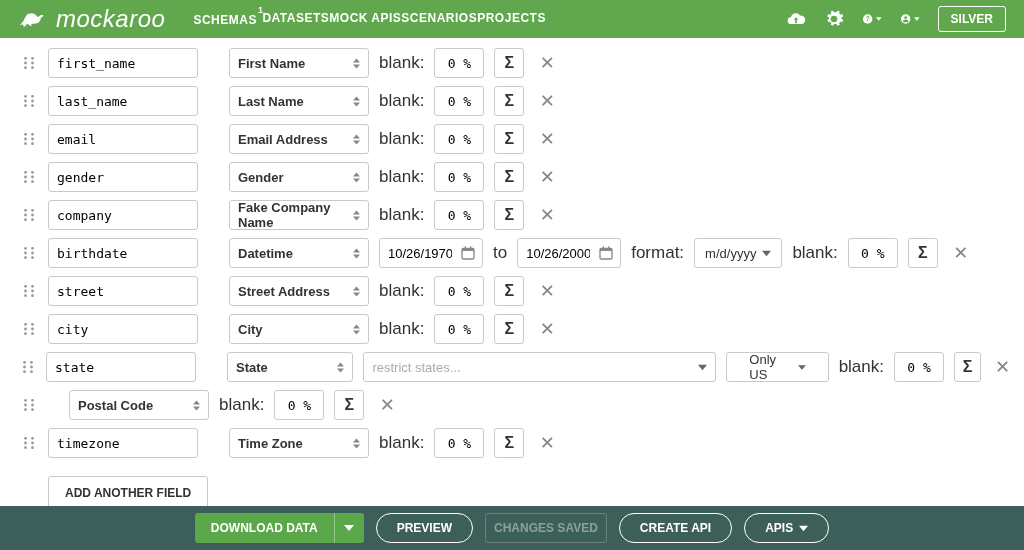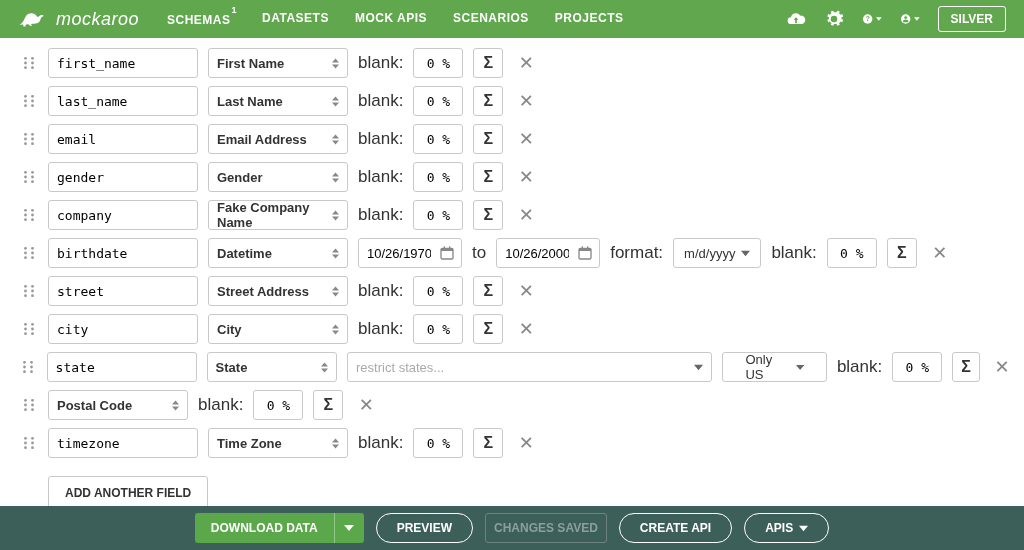--- a/index.html
+++ b/index.html
@@ -1,22 +1,22 @@
 <!DOCTYPE html>
 <html><head>
 <meta charset="utf-8">
 <style>
   * { margin:0; padding:0; box-sizing:border-box; font-family:-apple-system,BlinkMacSystemFont,"Segoe UI",Helvetica,Arial,sans-serif; }
   body { background:#fff; width:1024px; height:550px; overflow:hidden; position:relative; font-size:13px; color:#333; }
 
   
   .topnav { height:38px; background:#60a74d; color:#fff; display:flex; align-items:center; padding:0 18px; }
   .logo-kangaroo { width:28px; height:22px; margin-right:10px; }
-  .brand { font-size:18px; font-weight:300; letter-spacing:0.5px; margin-right:28px; font-style:italic; }
-  .nav-items { display:flex; gap:26px; }
+  .brand { font-size:24px; font-weight:300; letter-spacing:0.5px; margin-right:28px; font-style:italic; }
+  .nav-items { display:flex; }
   .nav-item { font-size:12px; font-weight:700; letter-spacing:0.5px; color:#fff; position:relative; white-space:nowrap; }
   .nav-item sup { font-size:9px; position:relative; top:-6px; left:1px; }
   .spacer { flex:1; }
   .nav-icons { display:flex; align-items:center; gap:18px; }
   .nav-icon { width:20px; height:20px; display:flex; align-items:center; justify-content:center; }
   .nav-icon svg { width:20px; height:20px; fill:#fff; }
   .nav-icon.caret { display:flex; align-items:center; gap:3px; }
   .nav-icon.caret svg.c-down { width:10px; height:10px; }
   .plan-btn { border:1px solid #fff; color:#fff; padding:5px 12px; font-size:12px; font-weight:600; border-radius:3px; }
 
@@ -25,21 +25,21 @@
   .row { display:flex; align-items:center; gap:10px; height:30px; margin-bottom:8px; }
   .drag { width:18px; height:18px; color:#999; display:flex; align-items:center; justify-content:center; cursor:grab; }
   .drag svg { width:14px; height:14px; fill:#999; }
   .fld-name { width:150px; }
   .typebox { width:140px; }
   input.text, .select-like, .dateinp input.dtext, .restrict, .onlyus, .formatsel {
     height:30px; border:1px solid #c9c9c9; border-radius:3px; padding:0 8px; font-family:inherit; font-size:13px; background:#fff;
   }
   input.text { font-family:ui-monospace,Menlo,Consolas,monospace; }
   .fld-name input.text { width:150px; }
-  .select-like { display:flex; align-items:center; justify-content:space-between; width:140px; font-weight:600; color:#333; cursor:pointer; }
+  .select-like { display:flex; align-items:center; justify-content:space-between; width:140px; font-weight:600; color:#333; cursor:pointer;margin-left:21px; }
   .select-like .updown { display:flex; flex-direction:column; gap:1px; }
   .select-like .updown svg { width:7px; height:5px; fill:#888; }
   .lbl { font-size:17px; color:#333; }
   .pct { width:50px; text-align:center; }
   .sigma { width:30px; height:30px; border:1px solid #c9c9c9; border-radius:3px; display:flex; align-items:center; justify-content:center; cursor:pointer; font-size:16px; font-weight:700; }
   .del { width:26px; height:26px; display:flex; align-items:center; justify-content:center; cursor:pointer; color:#888; font-size:18px; }
   .dateinp { display:flex; align-items:center; border:1px solid #c9c9c9; border-radius:3px; height:30px; padding-right:6px; }
   .dateinp input.dtext { border:none; height:28px; width:80px; }
   .dateinp svg { width:16px; height:16px; fill:#888; }
   .formatsel { display:flex; align-items:center; gap:6px; padding:0 10px; white-space:nowrap; }

